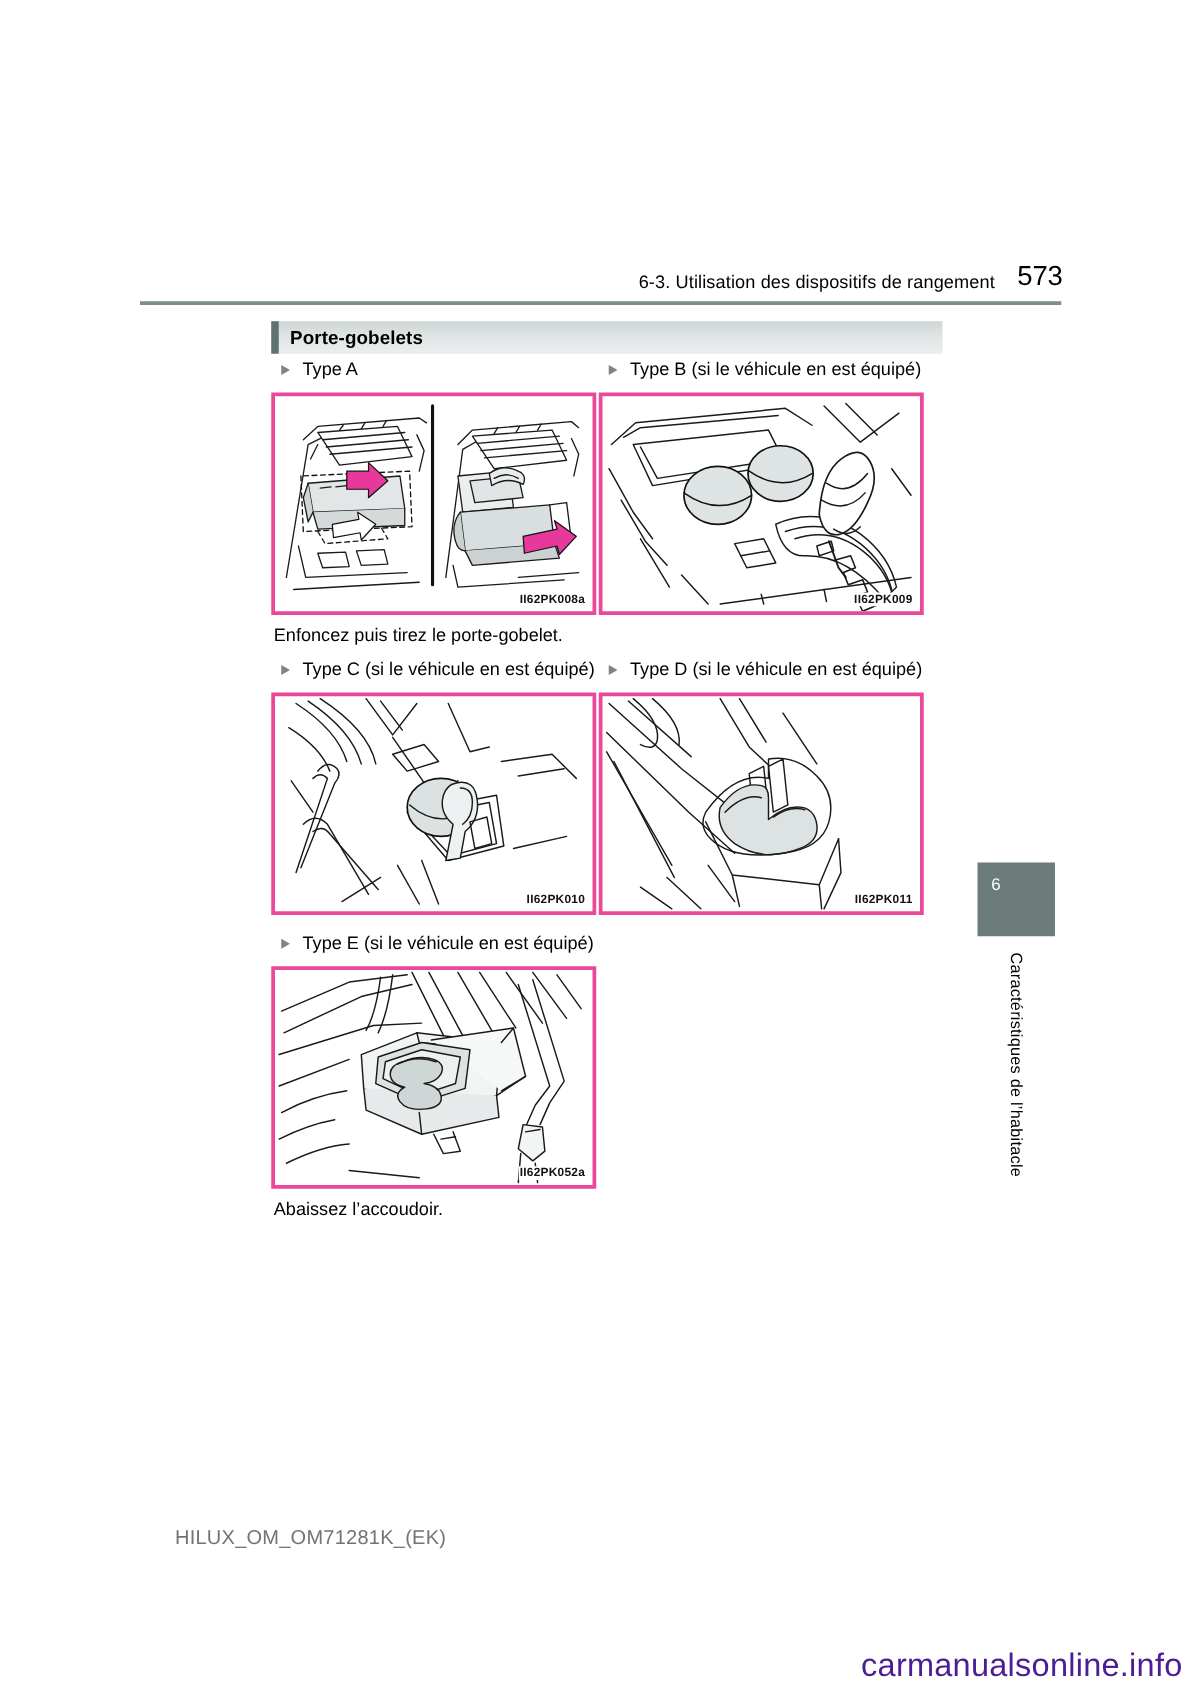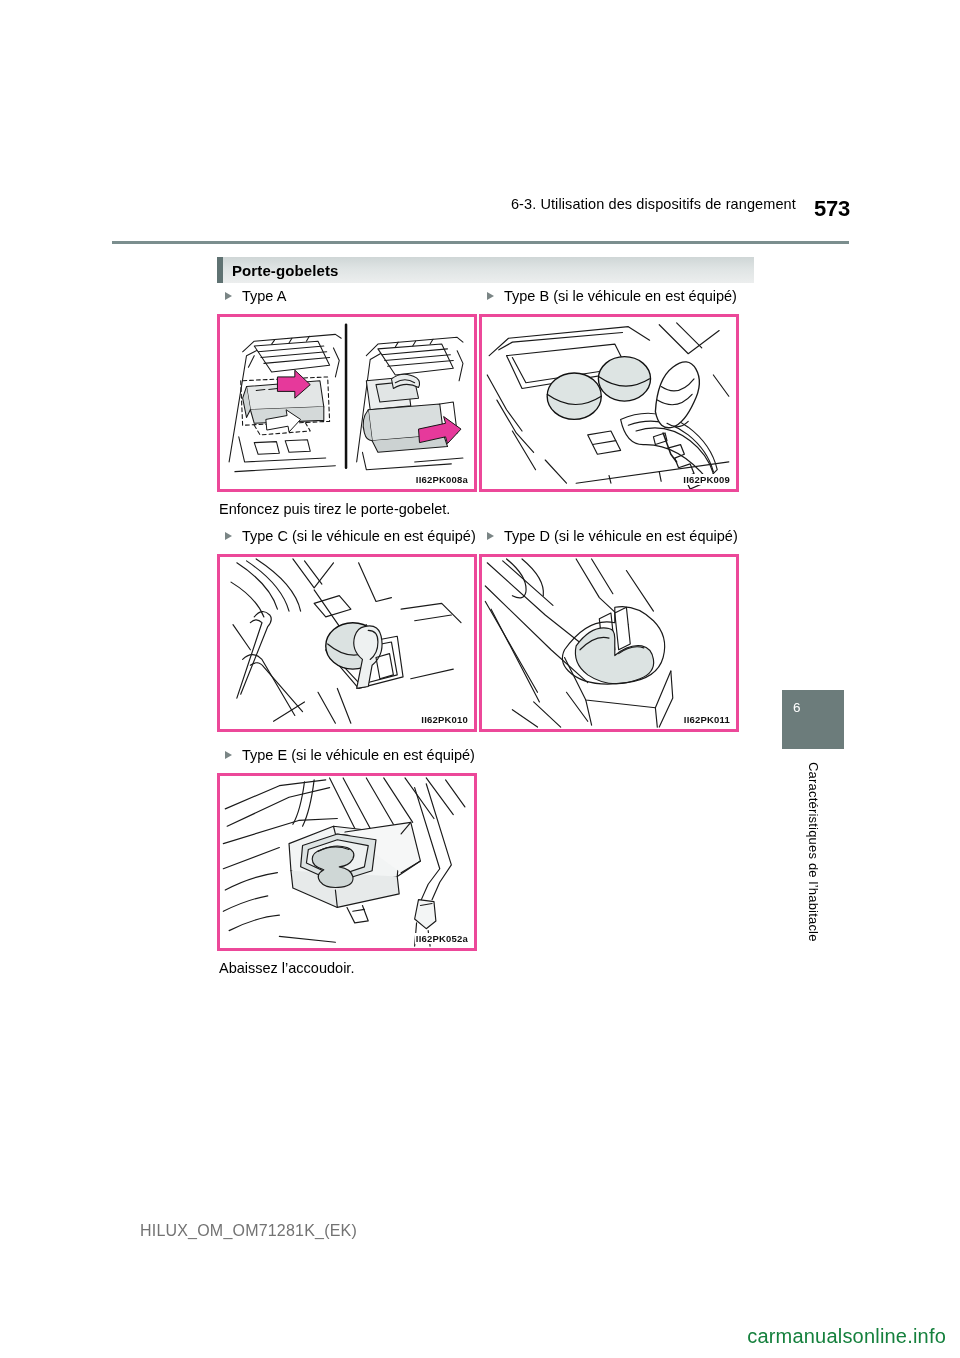--- a/index.html
+++ b/index.html
@@ -11,35 +11,35 @@
     width: 960px; height: 1358px;
     position: relative;
     font-family: "Liberation Sans", sans-serif;
     color: #000;
     overflow: hidden;
   }
 
   
   .page-header {
     position: absolute;
-    left: 110px; top: 196px;
+    left: 110px; top: 208px;
     width: 740px;
     display: flex;
-    align-items: flex-start;
+    align-items: flex-end;
     justify-content: flex-end;
   }
   .header-title {
     font-size: 14.5px;
     letter-spacing: 0.1px;
     color: #000;
     white-space: nowrap;
   }
   .page-number {
     font-size: 22px;
-    font-weight: bold;
+    font-weight: normal;
     margin-left: 18px;
     letter-spacing: -0.2px;
   }
   .header-rule {
     position: absolute;
     left: 112px; top: 241px;
     width: 737px; height: 3px;
     background: #7b8e8e;
   }
 
@@ -170,22 +170,22 @@
     position: absolute;
     left: 140px; top: 1222px;
     font-size: 16px;
     letter-spacing: 0.2px;
     color: #737373;
     text-align: right;
   }
   .watermark {
     position: absolute;
     right: 14px; bottom: 10px;
-    font-size: 20px;
-    color: #15803d;
+    font-size: 26px;
+    color: #4c1d95;
     letter-spacing: 0.2px;
     margin-left: 12px;
   }
 </style>
 </head>
 <body>
 
 <div class="page-header">
   <span class="header-title">6-3. Utilisation des dispositifs de rangement</span>
   <span class="page-number">573</span>

